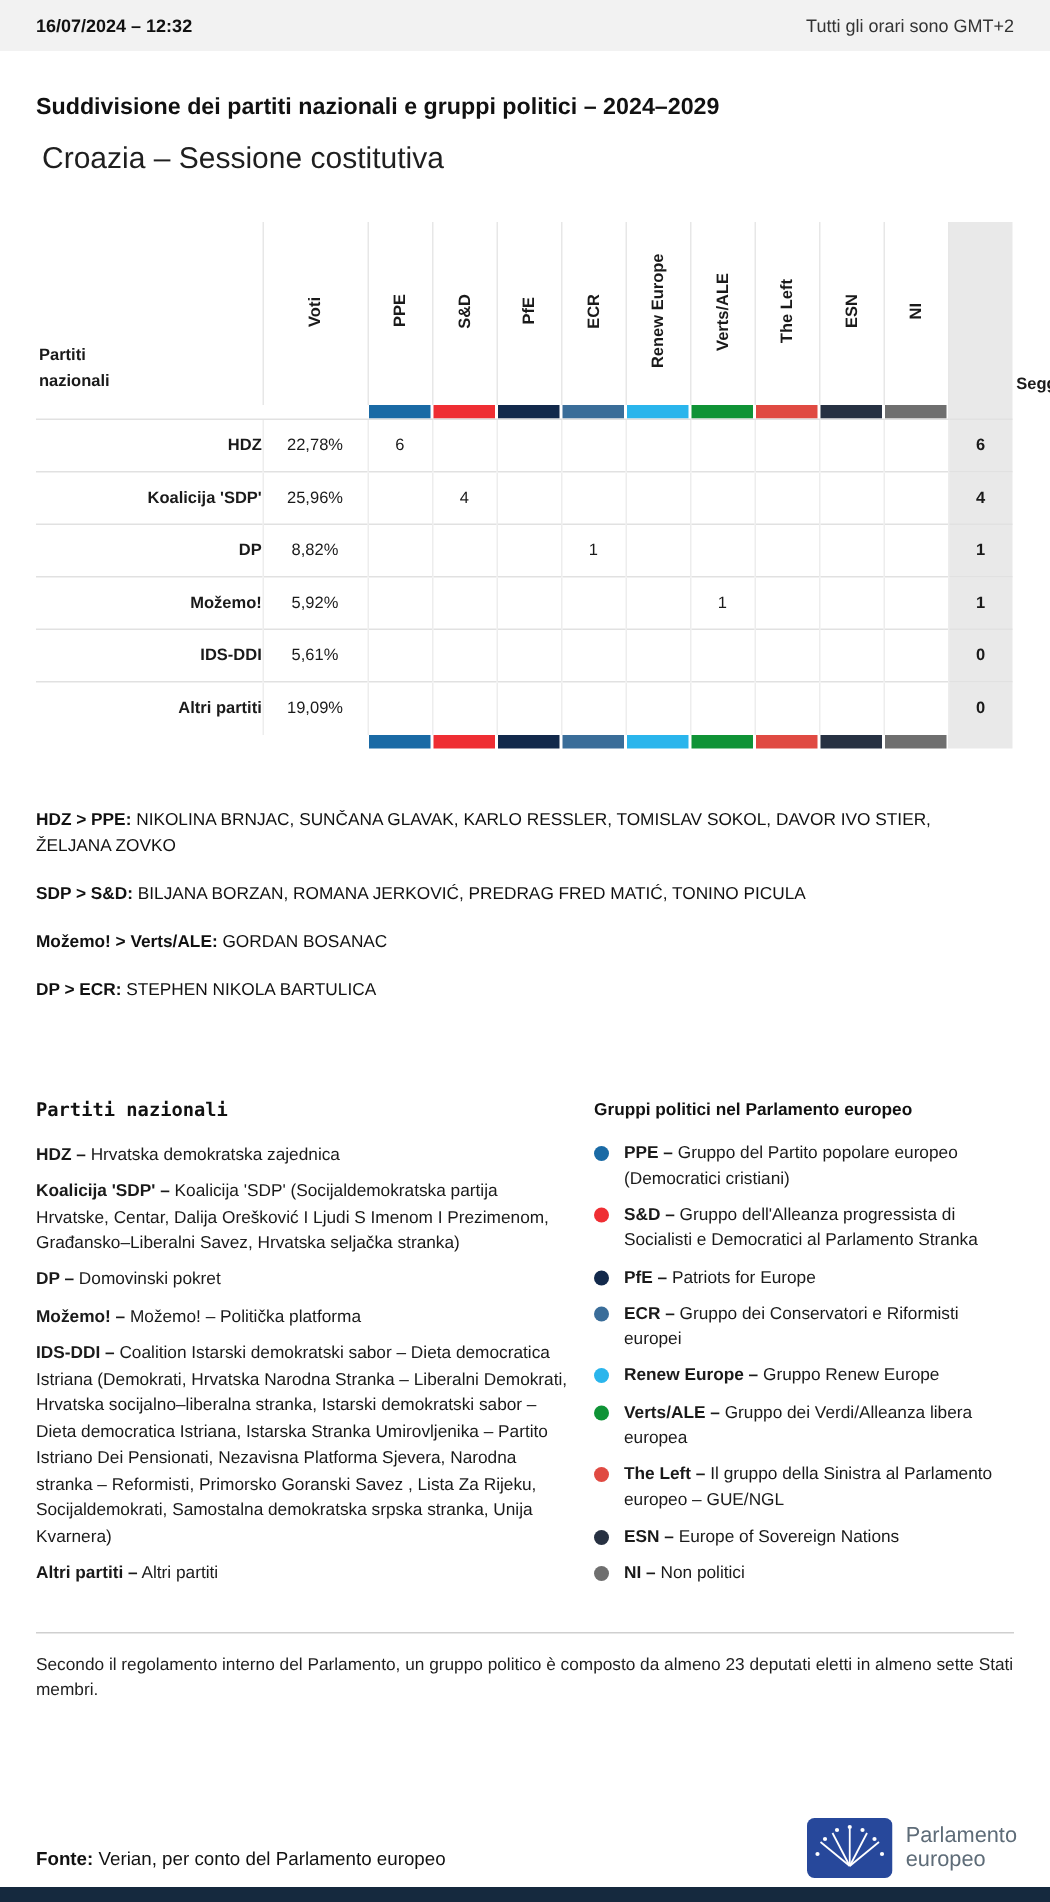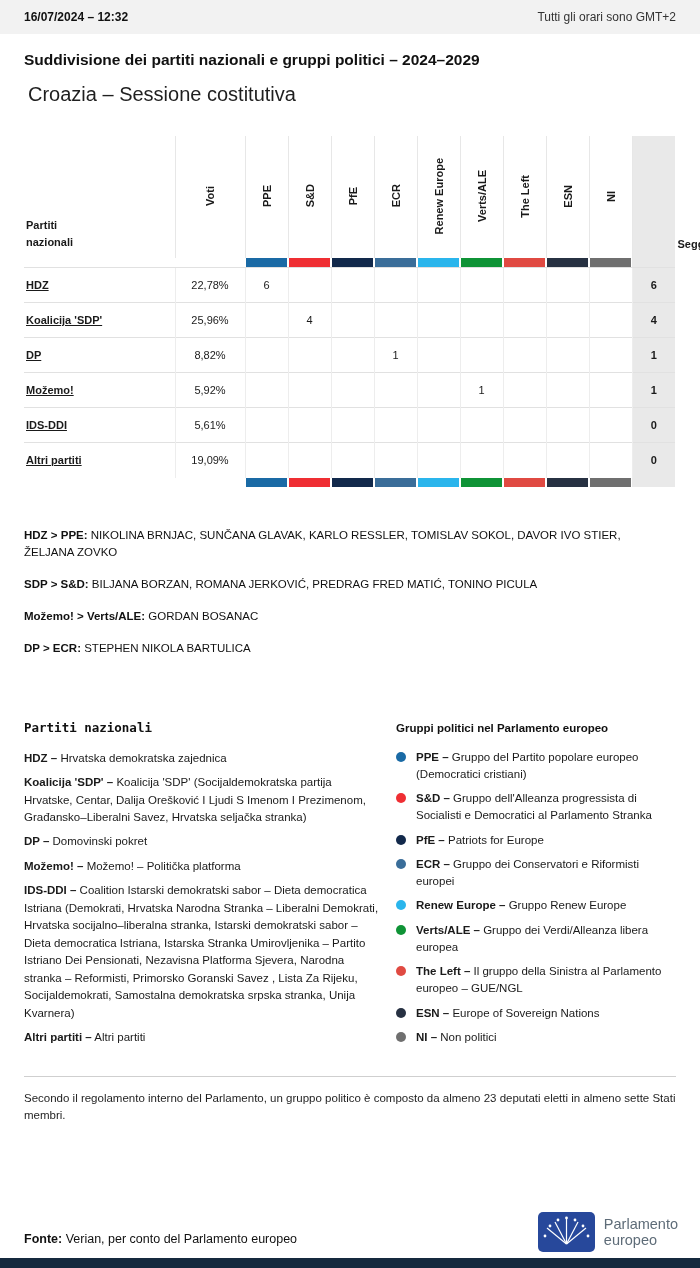--- a/index.html
+++ b/index.html
@@ -4,41 +4,41 @@
 <style>
   * { box-sizing: border-box; }
   html, body { margin: 0; padding: 0; }
   body { font-family: "Liberation Sans", sans-serif; color: #1a1a1a; background: #fff; }
   .page { width: 700px; height: 1268px; position: relative; background: #fff; overflow: hidden; }
 
   .topbar { height: 34px; background: #f2f2f2; display: flex; justify-content: space-between; align-items: center; padding: 0 24px; font-size: 12px; }
   .topbar-date { font-weight: bold; color: #111; }
   .topbar-tz { color: #333; }
 
-  .title { margin: 17px 24px 0 24px; font-size: 15.5px; font-weight: bold; color: #111; }
+  .title { margin: 29px 24px 0 24px; font-size: 15.5px; font-weight: bold; color: #111; }
   .subtitle { margin: 14px 24px 0 28px; font-size: 20px; color: #1f1f1f; }
 
   .table-wrap { margin: 30px 24px 0 24px; }
   table { border-collapse: collapse; table-layout: fixed; width: 651px; font-size: 11px; color: #1a1a1a; }
   th, td { padding: 0; }
 
   tr.head th { height: 122px; vertical-align: middle; text-align: center; font-weight: bold; border-left: 1px solid #e7e7e7; }
   tr.head th.party-h { border-left: none; vertical-align: bottom; text-align: left; }
   .party-h-label { width: 60px; padding: 0 0 8px 2px; line-height: 1.5; font-size: 11px; }
   .vlabel { writing-mode: vertical-rl; transform: rotate(180deg); white-space: nowrap; display: inline-block; font-size: 11px; }
   tr.head th.seggi-h { vertical-align: bottom; }
   .seggi-h-label { padding-bottom: 8px; font-size: 11px; text-align: center; margin-left: 45px; }
 
   .seggi-col { background: #e9e9e9; }
 
   tr.bars td { height: 9px; }
   tr.bars td .bar { height: 9px; margin: 0 1px; }
 
   tr.row td { height: 35px; border-top: 1px solid #e1e1e1; border-left: 1px solid #ededed; text-align: center; vertical-align: middle; }
-  tr.row td.party { border-left: none; text-align: left; font-weight: bold; padding-left: 2px; text-decoration: underline; }
+  tr.row td.party { border-left: none; text-align: right; font-weight: bold; padding-left: 2px; }
   tr.row td.seggi-col { font-weight: bold; }
 
   tr.total td { height: 43px; background: #e9e9e9; border-top: 1px solid #e1e1e1; border-left: 1px solid #dedede; font-weight: bold; text-align: center; vertical-align: middle; }
   tr.total td.blank, tr.bars td.blank { background: #fff; border-left: none; }
 
   .mep-section { margin: 40px 24px 12px 24px; }
   .mep { margin: 0 0 14px 0; font-size: 11.5px; line-height: 1.55; color: #111; max-width: 645px; }
 
   .legend { display: flex; margin: 62px 24px 0 24px; }
   .leg-left { width: 358px; margin-right: 14px; }

